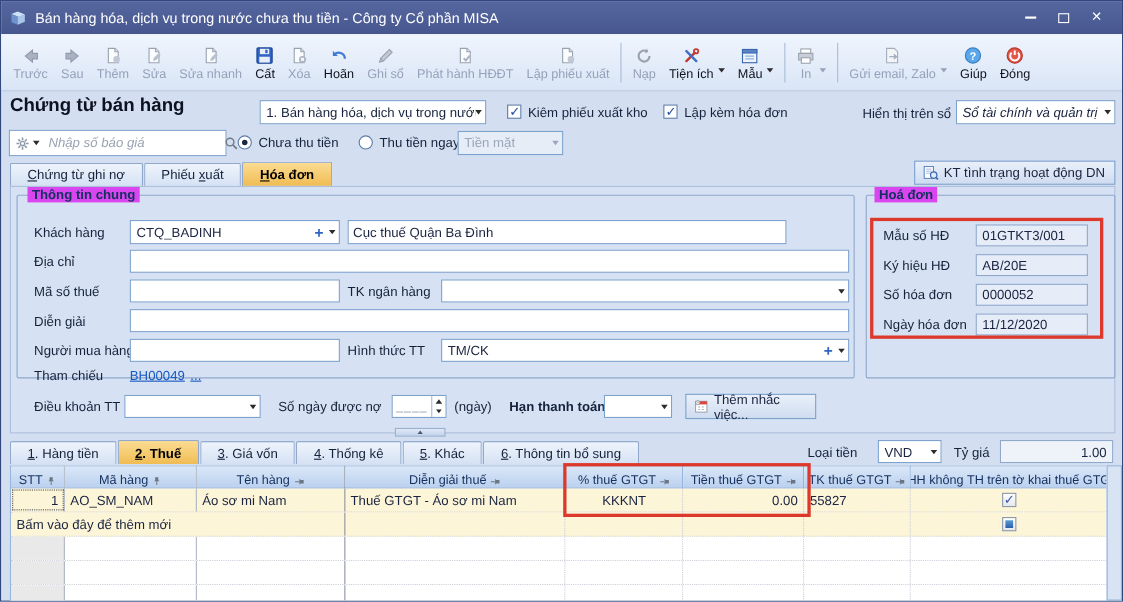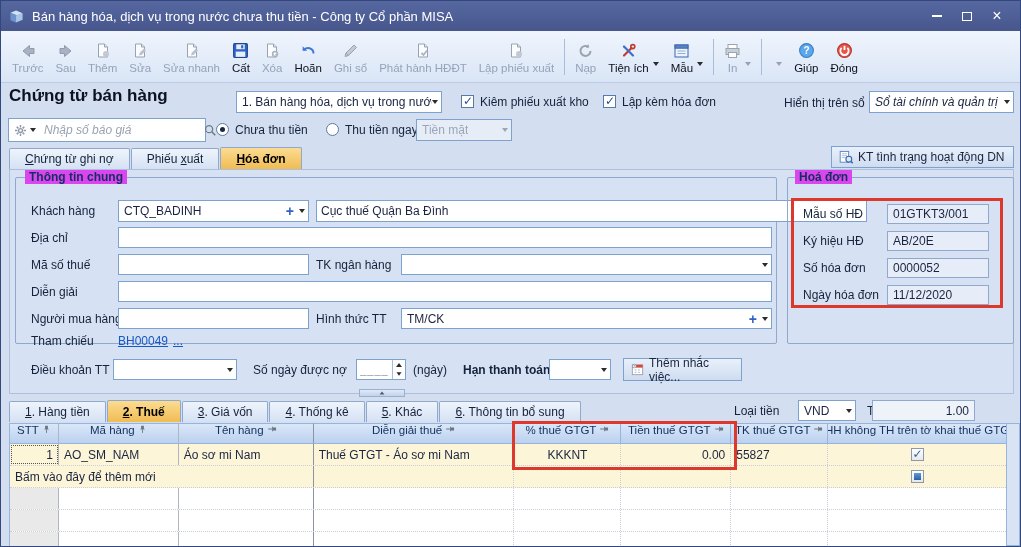--- a/index.html
+++ b/index.html
@@ -80,21 +80,21 @@
   .spin-val { flex:1; display:flex; align-items:flex-end; justify-content:center; color:#8d99a8; font-size:11px; padding-bottom:3px; letter-spacing:1px; }
   .spin-btns { width:13px; border-left:1px solid #a9bcd9; display:flex; flex-direction:column; }
   .spin-btns div { flex:1; display:flex; align-items:center; justify-content:center; }
   .tri-up { width:0; height:0; border-left:3px solid transparent; border-right:3px solid transparent; border-bottom:4px solid #2b2b2b; }
 
   
   .grid { position:absolute; left:8px; top:422px; width:997px; height:123px; background:#fff; overflow:hidden;
     border-left:1px solid #96b4dc; }
   .hrow { display:flex; height:21px; }
   .hcell { background:linear-gradient(#dae7f8,#bbd1ef); border-right:1px solid #96b4dc; border-top:1px solid #96b4dc;
-    border-bottom:1px solid #96b4dc; color:#13305f; display:flex; align-items:flex-start; justify-content:center;
+    border-bottom:1px solid #96b4dc; color:#13305f; display:flex; align-items:flex-end; justify-content:center;
     gap:3px; font-size:11.5px; overflow:hidden; white-space:nowrap; }
   .brow { display:flex; height:22px; border-bottom:1px dotted #c9ced8; background:#fff; }
   .brow.cream { background:#fdf5d8; }
   .bcell { border-right:1px dotted #c9ced8; padding:0 5px; display:flex; align-items:center; overflow:hidden; white-space:nowrap; }
   .c0{width:49px;} .c1{width:120px;} .c2{width:135px;} .c3{width:201px;}
   .c4{width:107px;} .c5{width:110px;} .c6{width:97px;} .c7{width:178px;}
   .solid-r { border-right:1px solid #aeb6c2 !important; }
   .divider-r { border-right:1px solid #8d949e !important; }
   .focus-cell { outline:1px dotted #555; outline-offset:-2px; }
   .gchk { width:13px; height:13px; border:1px solid #8d99a8; background:linear-gradient(#fefefe,#e6e8ec); position:relative; margin:0 auto; }
@@ -313,20 +313,29 @@
               <rect x="1.5" y="5.5" width="13" height="6" fill="#c9cfd9" stroke="#9aa4ae"></rect>
               <rect x="4" y="9.5" width="8" height="5" fill="#fff" stroke="#9aa4ae"></rect>
             </svg>
           </span>
         <span class="tb-label">In</span>
       </div>
       <span class="tb-arrow tri"></span>
     </div>
     <div class="tb-sep"></div>
     <div class="tb-item disabled">
+      <div class="tb-main">
+        <span class="tb-icon">
+            <svg width="16" height="17" viewBox="0 0 16 16">
+              <path d="M3 1.5h7l3 3v10H3z" fill="#f2f4f8" stroke="#a3adbd"></path>
+              <path d="M5.5 9h6M9.5 6.8L12 9l-2.5 2.2" fill="none" stroke="#a3adbd" stroke-width="1.3"></path>
+            </svg>
+          </span>
+        <span class="tb-label">Gửi email, Zalo</span>
+      </div>
       <span class="tb-arrow tri"></span>
     </div>
     <div class="tb-item">
       <div class="tb-main">
         <span class="tb-icon">
             <svg width="17" height="17" viewBox="0 0 16 16">
               <circle cx="8" cy="8" r="6.5" fill="#5aa7ec" stroke="#3b7ec0"></circle>
               <text x="8" y="11.4" font-size="9.5" fill="#fff" text-anchor="middle" font-weight="bold" font-family="Liberation Sans, sans-serif">?</text>
             </svg>
           </span>
@@ -428,21 +437,21 @@
   <div class="grp" style="left:14px;top:176px;width:762px;height:167px;"></div>
   <span class="grp-legend" style="left:24px;top:169px;">Thông tin chung</span>
 
   <span class="lbl" style="left:30px;top:203px;">Khách hàng</span>
   <div class="combo" style="left:117px;top:199px;width:191px;">
     <span class="combo-text">CTQ_BADINH</span>
     <span class="grow"></span>
     <span class="plus">+</span>
     <span class="tri"></span>
   </div>
-  <input class="txt" style="left: 315px; top: 199px; width: 551px; height: 22px;" value="Cục thuế Quận Ba Đình">
+  <input class="txt" style="left: 315px; top: 199px; width: 399px; height: 22px;" value="Cục thuế Quận Ba Đình">
 
   <span class="lbl" style="left:30px;top:230px;">Địa chỉ</span>
   <input class="txt" style="left: 117px; top: 226px; width: 654px;">
 
   <span class="lbl" style="left:30px;top:257px;">Mã số thuế</span>
   <input class="txt" style="left: 117px; top: 253px; width: 191px;">
   <span class="lbl" style="left:315px;top:257px;">TK ngân hàng</span>
   <div class="combo" style="left:400px;top:253px;width:371px;height:21px;">
     <span class="grow"></span>
       <span class="tri"></span>
@@ -540,21 +549,21 @@
       </div>
   </div>
 
   <span class="lbl" style="left:733px;top:403px;">Loại tiền</span>
   <div class="combo" style="left:797px;top:399px;width:58px;height:21px;">
     <span class="combo-text">VND</span>
     <span class="grow"></span>
       <span class="tri"></span>
   </div>
   <span class="lbl" style="left:866px;top:403px;">Tỷ giá</span>
-  <div class="ro-field" style="left:871px;top:399px;width:103px;height:21px;justify-content:flex-end;background:#eef3fa;">1.00</div>
+  <div class="ro-field" style="left:908px;top:399px;width:103px;height:21px;justify-content:flex-end;background:#eef3fa;">1.00</div>
 
   <div class="grid">
     <div class="hrow">
       <div class="hcell c0 solid-r">
         <span>STT</span>
         <span>
             <svg width="9" height="11" viewBox="0 0 16 16">
               <path d="M5.5 1.5h5v4.5l1.8 1.8H3.7l1.8-1.8z" fill="#6b7684"></path>
               <path d="M8 8v6" stroke="#6b7684" stroke-width="1.6"></path>
             </svg>

